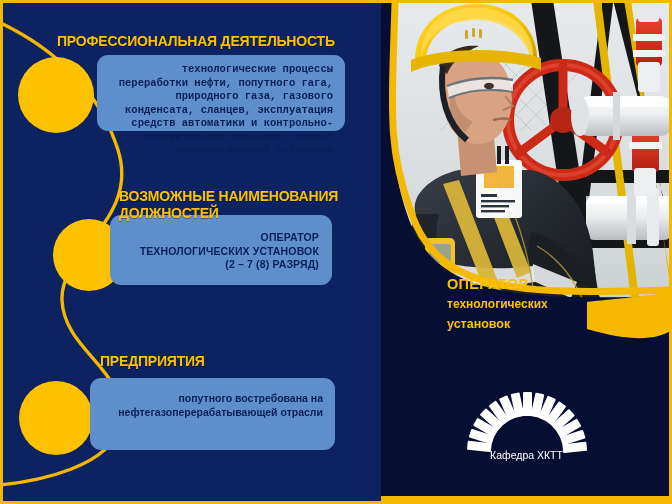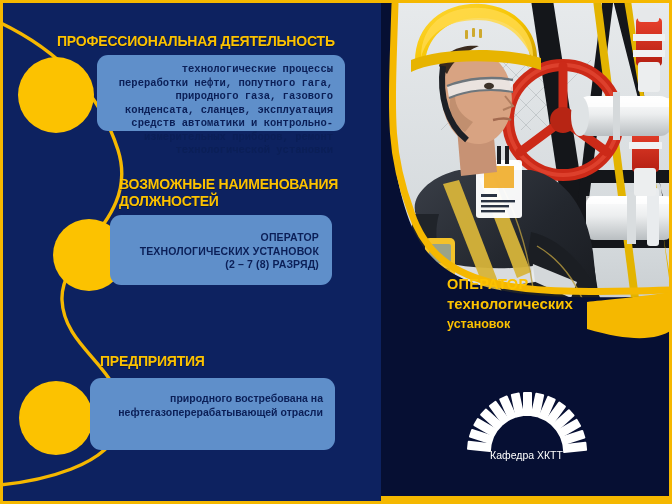--- a/index.html
+++ b/index.html
@@ -74,21 +74,21 @@
     position: absolute;
     color: #fcc200;
     font-weight: bold;
     font-size: 14px;
     letter-spacing: -0.2px;
     line-height: 17px;
     z-index: 8;
     text-shadow: 0 1px 0 rgba(0,0,0,0.35);
   }
   .heading-1 { left: 57px;  top: 33px;  width: 300px; }
-  .heading-2 { left: 119px; top: 176px; width: 240px; }
+  .heading-2 { left: 119px; top: 188px; width: 240px; }
   .heading-3 { left: 100px; top: 353px; width: 260px; }
 
   
   .card {
     position: absolute;
     background: #5f8fca;
     border-radius: 11px;
     color: #0b1f57;
     font-weight: bold;
     font-size: 10.5px;
@@ -129,21 +129,21 @@
   
   .job-title {
     position: absolute;
     left: 66px; top: 274px;
     z-index: 10;
     color: #fcc200;
     font-weight: bold;
     line-height: 20px;
   }
   .job-title .t1 { font-size: 14.5px; letter-spacing: 0.3px; }
-  .job-title .t2 { font-size: 15px; }
+  .job-title .t2 { font-size: 12px; }
   .job-title .t3 { font-size: 12.5px; }
 
   .big-caption {
     position: absolute;
     left: 0; top: 356px;
     width: 291px;
     text-align: center;
     z-index: 10;
     color: #fcc200;
     font-weight: bold;
@@ -201,21 +201,21 @@
 
   <div class="heading heading-2">ВОЗМОЖНЫЕ НАИМЕНОВАНИЯ ДОЛЖНОСТЕЙ</div>
   <div class="card card-2">
     <p class="job-line">ОПЕРАТОР</p>
     <p class="job-line">ТЕХНОЛОГИЧЕСКИХ УСТАНОВОК</p>
     <p class="job-line">(2 – 7 (8) РАЗРЯД)</p>
   </div>
 
   <div class="heading heading-3">ПРЕДПРИЯТИЯ</div>
   <div class="card card-3">
-    <p>природного востребована на</p>
+    <p>попутного востребована на</p>
     <p>нефтегазоперерабатывающей отрасли</p>
   </div>
 
   <div class="right-panel">
 
     <div class="photo">
       <svg width="291" height="415" viewBox="0 0 291 415">
         <defs>
           <linearGradient id="skyg" x1="0" y1="0" x2="0" y2="1">
             <stop offset="0%" stop-color="#e7eaec"></stop>

